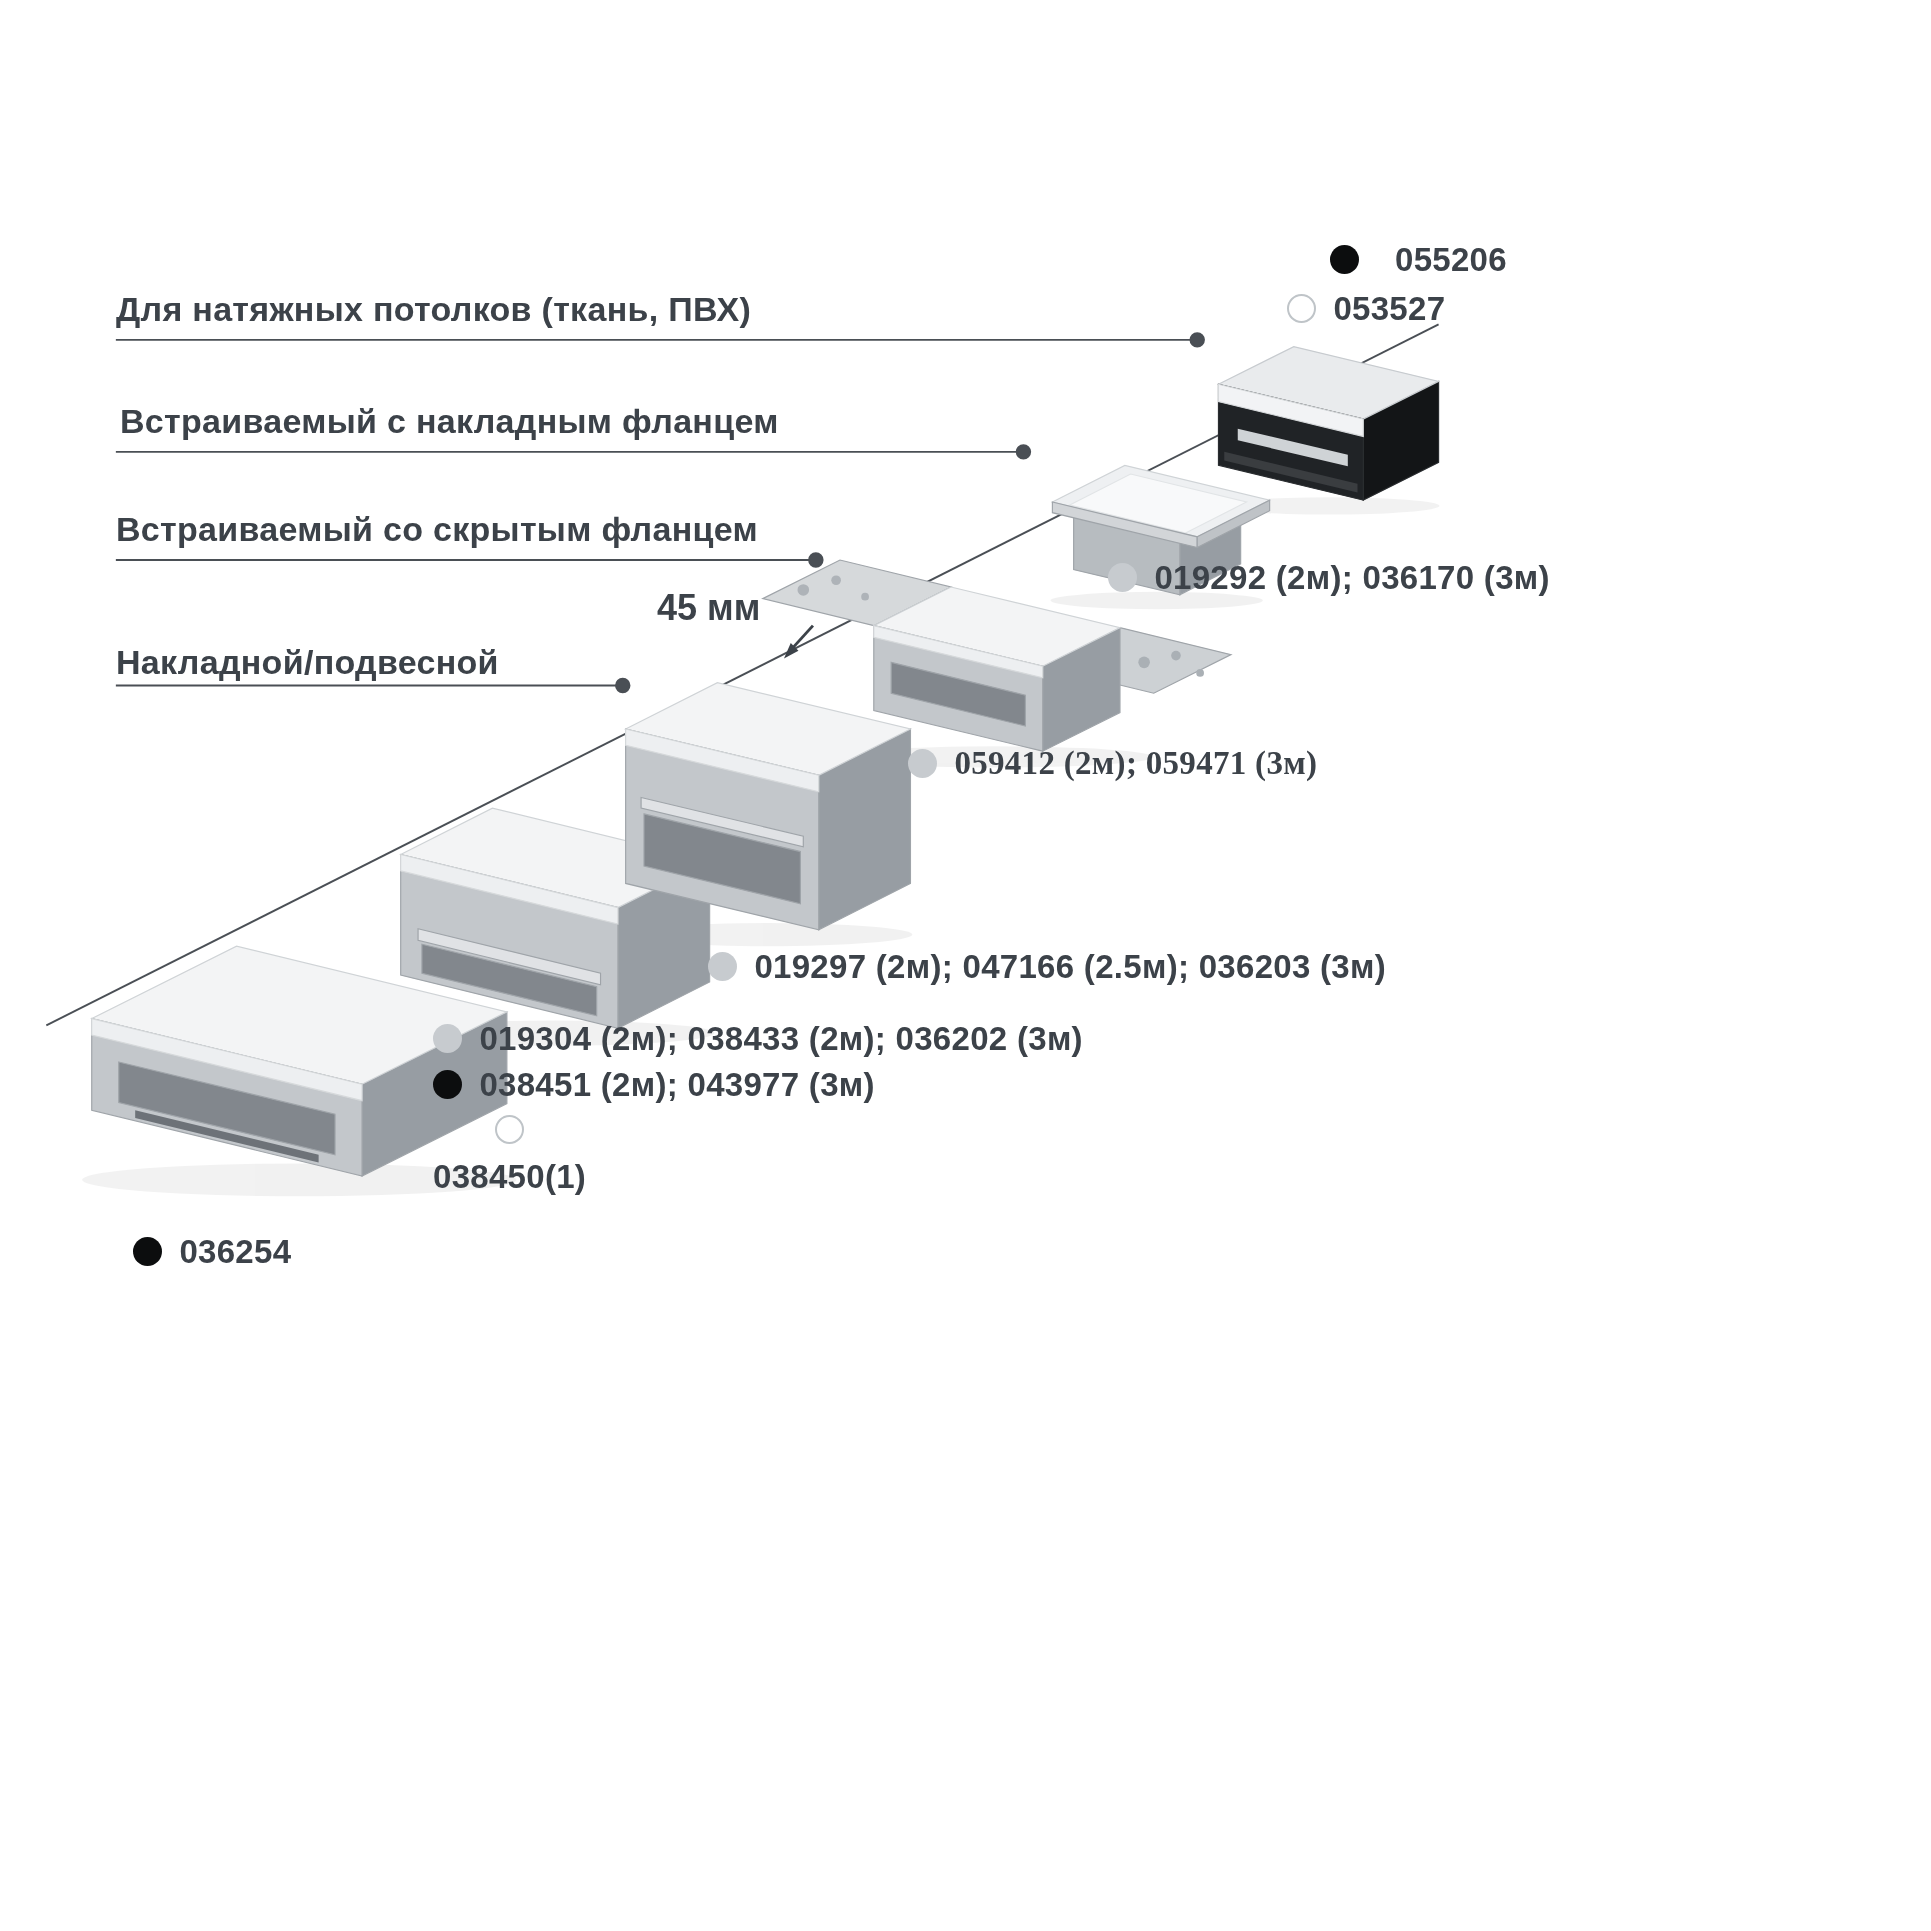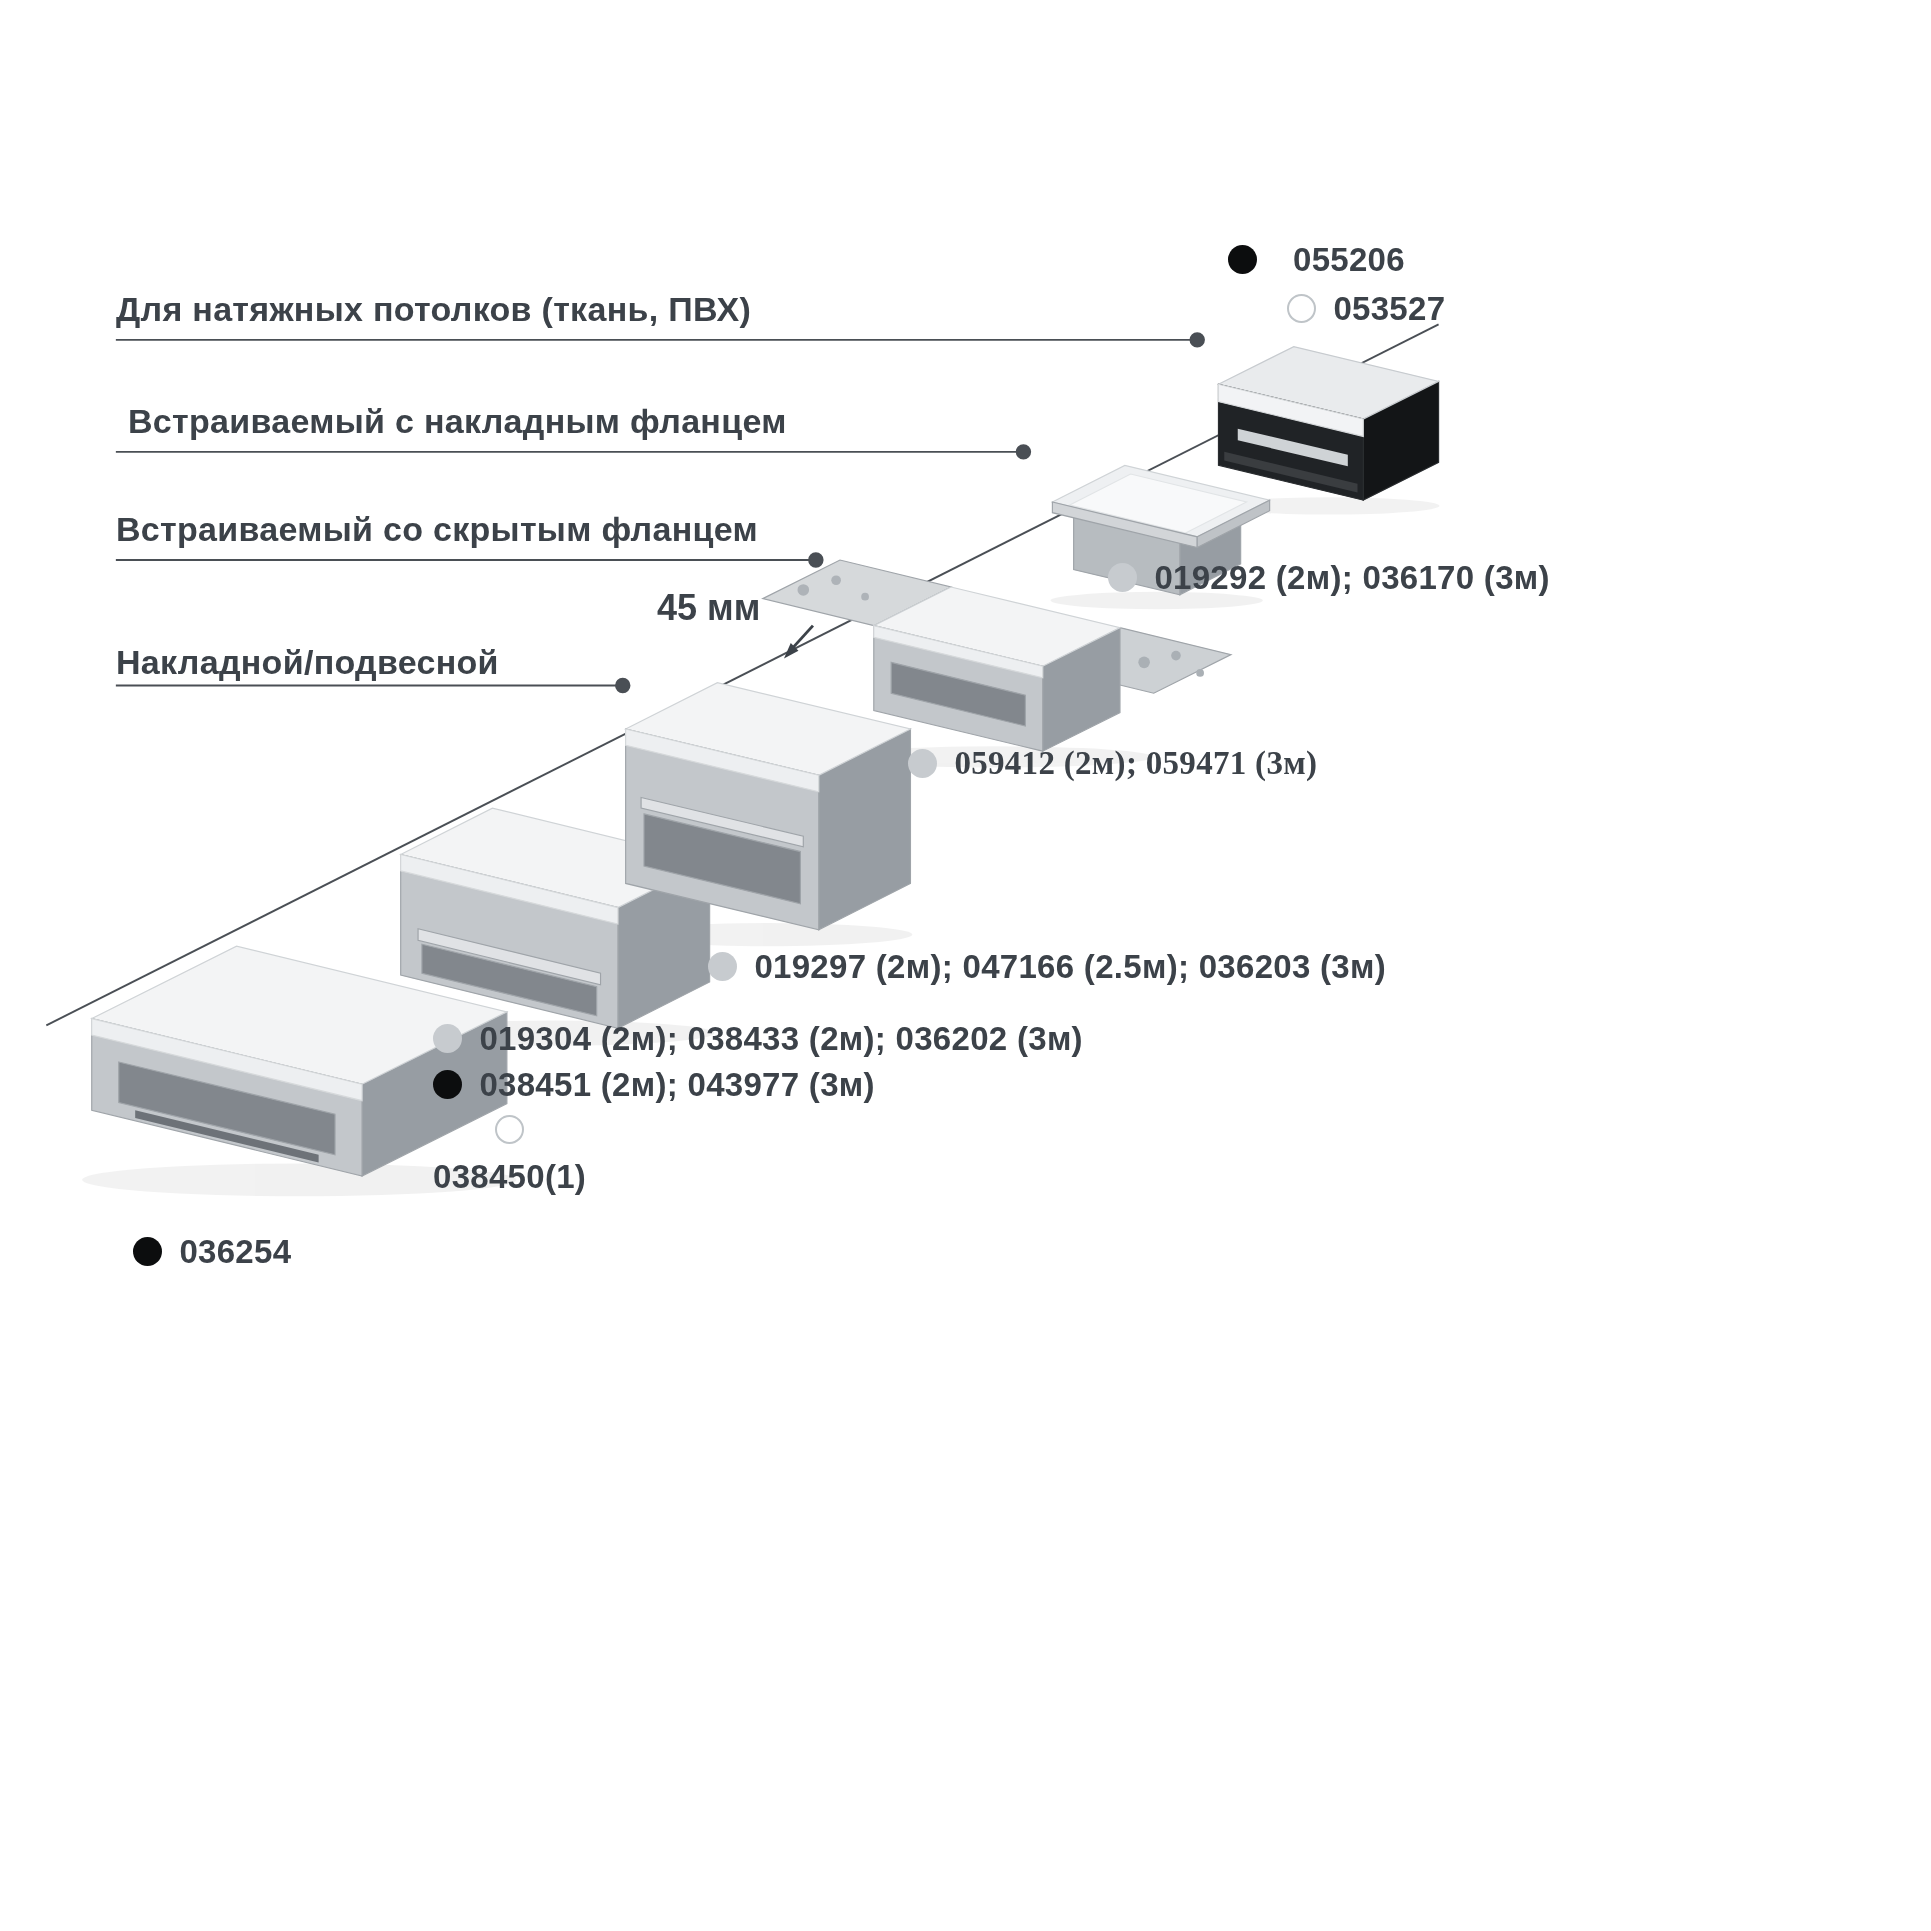--- a/index.html
+++ b/index.html
@@ -105,27 +105,27 @@
       <polygon points="1412,434 1490,395 1490,479 1412,518" fill="#131517"></polygon>
       <polygon points="1262,398 1340,359 1490,395 1412,434" fill="#e9ebed" stroke="#c7cbcf"></polygon>
       <polygon points="1262,398 1412,434 1412,518 1262,482" fill="#202326"></polygon>
       <polygon points="1262,398 1412,434 1412,452 1262,416" fill="#f2f3f5" stroke="#d6d9db"></polygon>
       <polygon points="1282,444 1396,471 1396,483 1282,456" fill="#cfd3d6" stroke="none"></polygon>
       <polygon points="1268,468 1406,501 1406,510 1268,477" fill="#3a3d40" stroke="none"></polygon>
     </g>
   </svg>
 
   <div class="cat-label" style="left:116px;top:290px;">Для натяжных потолков (ткань, ПВХ)</div>
-  <div class="cat-label" style="left:128px;top:402px;">Встраиваемый с накладным фланцем</div>
+  <div class="cat-label" style="left:120px;top:402px;">Встраиваемый с накладным фланцем</div>
   <div class="cat-label" style="left:116px;top:510px;text-align:center;">Встраиваемый со скрытым фланцем</div>
   <div class="cat-label" style="left:116px;top:635px;margin-top:8px;">Накладной/подвесной</div>
 
   <div class="dim-label" style="left:657px;top:587px;">45 мм</div>
 
-  <div class="code-row" style="left:1228px;top:244px;gap:36px;">
+  <div class="code-row" style="left:1330px;top:244px;gap:36px;">
     <span class="dot dot-black"></span>
     <span class="code-text">055206</span>
   </div>
   <div class="code-row" style="left:1287px;top:293px;">
     <span class="dot dot-white"></span>
     <span class="code-text">053527</span>
   </div>
 
   <div class="code-row" style="left:1108px;top:562px;">
     <span class="dot dot-gray"></span>

